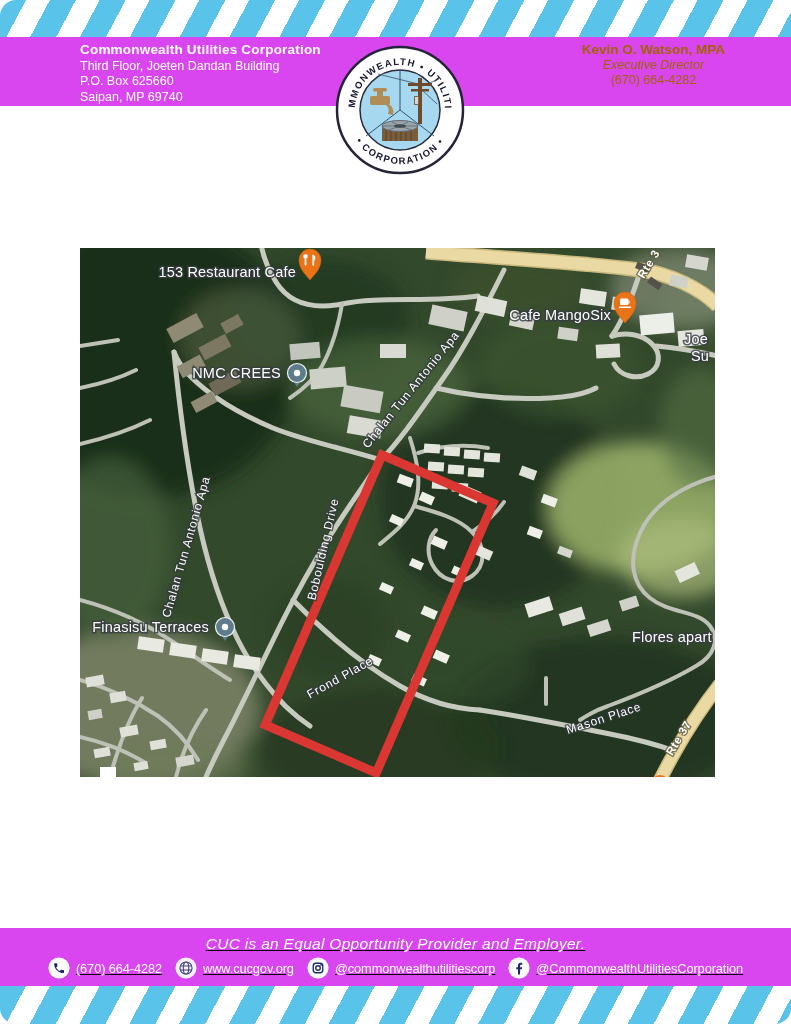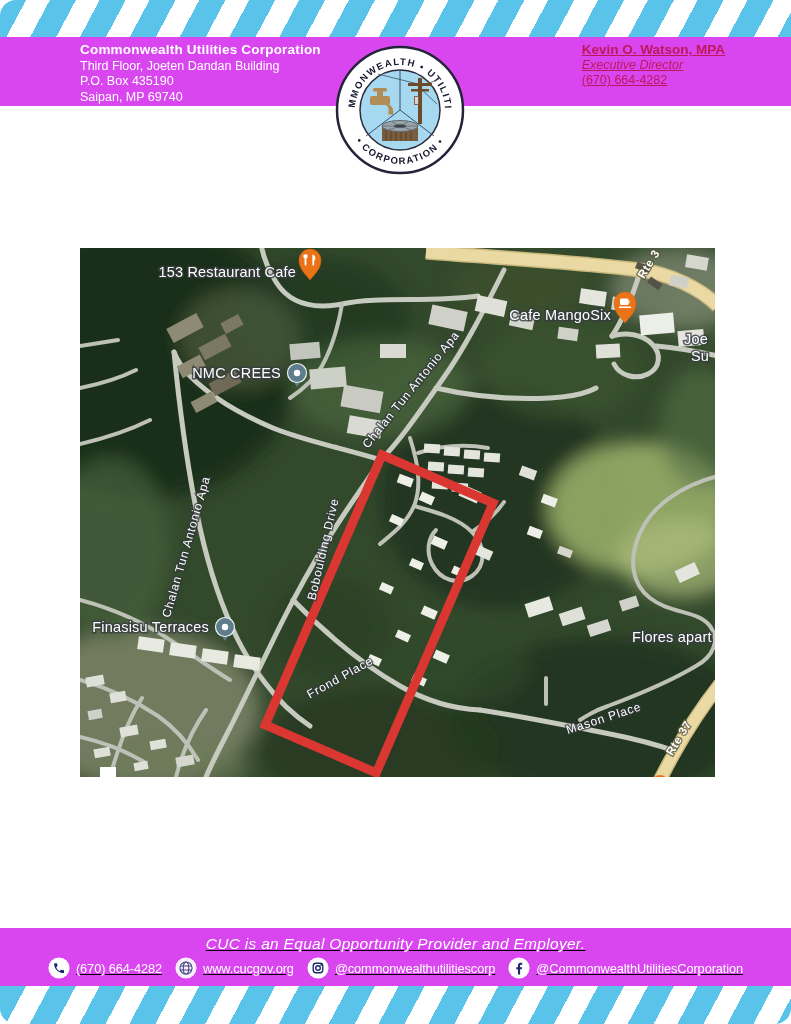--- a/index.html
+++ b/index.html
@@ -11,21 +11,21 @@
   .stripes.top{top:0;height:37px;}
   .stripes.bottom{top:986px;height:38px;}
   
   .bar{position:absolute;left:0;width:100%;background:#d946ef;text-decoration:underline;}
   .bar.header{top:37px;height:69px;}
   .bar.footer{top:928px;height:58px;}
   
   .hdr-left{position:absolute;left:80px;top:42px;color:#fff;line-height:15.5px;}
   .hdr-left .org{font-size:13.5px;font-weight:bold;letter-spacing:.2px;margin-bottom:1px;}
   .hdr-left .adr{font-size:12.5px;}
-  .hdr-right{position:absolute;right:66px;top:42px;color:#be185d;text-align:left;line-height:15.5px;text-decoration:underline;}
+  .hdr-right{position:absolute;right:66px;top:42px;color:#a16207;text-align:center;line-height:15.5px;}
   .hdr-right .name{font-size:13.5px;font-weight:bold;}
   .hdr-right .title{font-size:12.5px;font-style:italic;}
   .hdr-right .phone{font-size:12.5px;}
   .logo{position:absolute;left:334px;top:44px;width:132px;height:132px;}
   
   .date{position:absolute;left:80px;top:198px;color:#e6393c;font-size:15px;
         font-weight:bold;font-style:italic;letter-spacing:.2px;}
   
   .map{position:absolute;left:80px;top:248px;width:635px;height:529px;background:#33492c;}
   .map svg{display:block;}
@@ -50,21 +50,21 @@
 
 <div class="page">
 
   <div class="stripes top"></div>
 
   <div class="bar header"></div>
 
   <div class="hdr-left">
     <div class="org">Commonwealth Utilities Corporation</div>
     <div class="adr">Third Floor, Joeten Dandan Building</div>
-    <div class="adr">P.O. Box 435190</div>
+    <div class="adr">P.O. Box 625660</div>
     <div class="adr">Saipan, MP 69740</div>
   </div>
 
   <div class="hdr-right">
     <div class="name">Kevin O. Watson, MPA</div>
     <div class="title">Executive Director</div>
     <div class="phone">(670) 664-4282</div>
   </div>
 
   <svg class="logo" viewBox="0 0 132 132">

